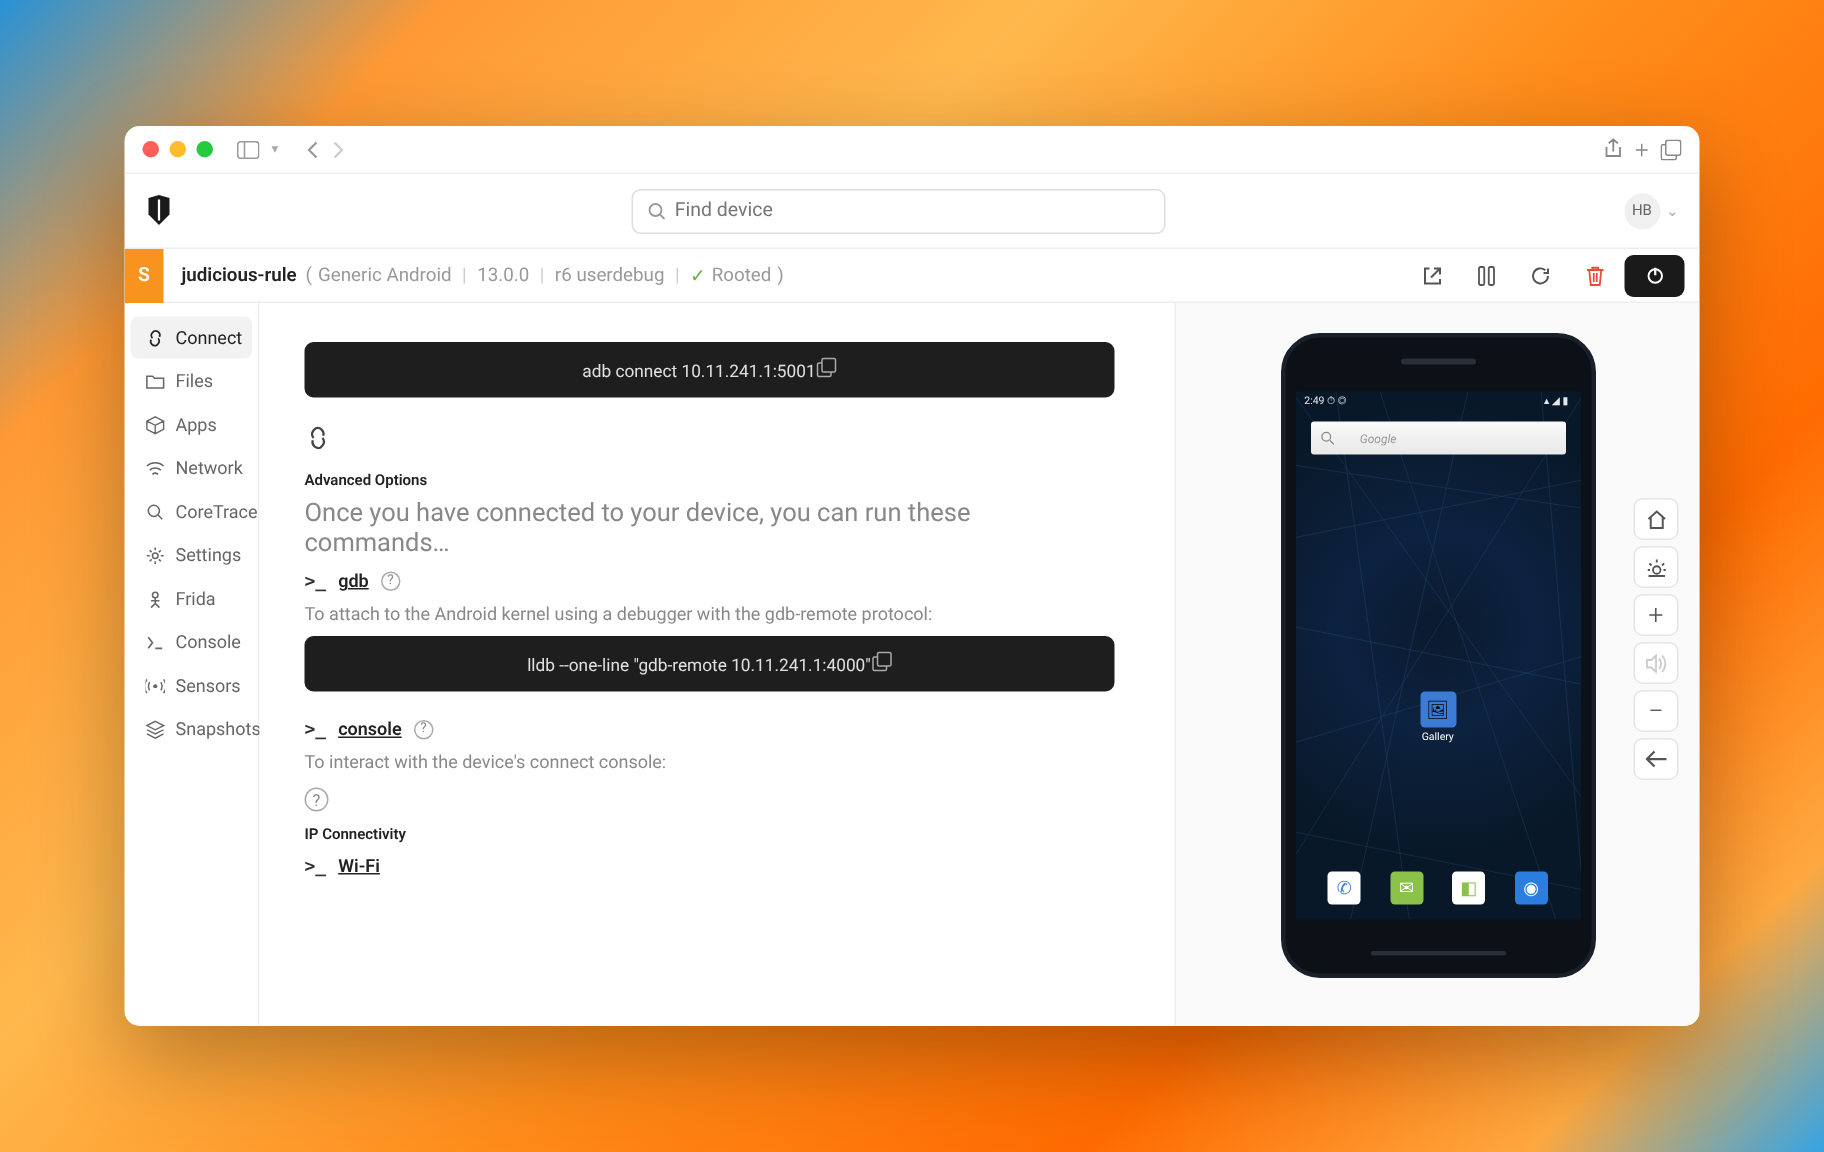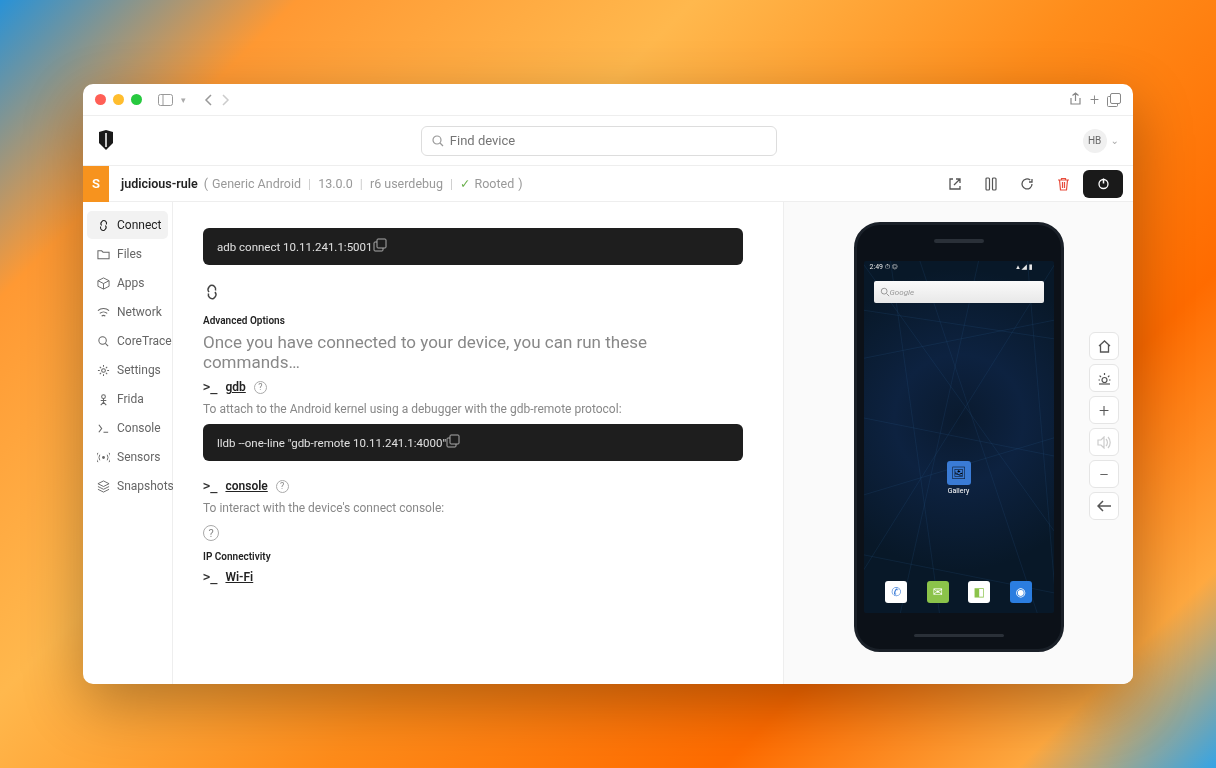--- a/index.html
+++ b/index.html
@@ -64,21 +64,21 @@
   display: flex; align-items: center; gap: 7px; padding: 7px 10px;
   color: #666; cursor: pointer; border-radius: 5px; margin: 1px 4px;
 }
 .side-item.active { background: #f2f2f2; color: #222; }
 .side-ico { width: 13px; height: 13px; flex-shrink: 0; }
 .main { flex: 1; overflow-y: auto; padding: 0 30px 20px; background: #fff; position: relative; }
 .main-inner { max-width: 540px; }
 .code-block {
   background: #1e1e1e; color: #e0e0e0; border-radius: 6px; padding: 10px 14px;
   font-family: ui-monospace, Menlo, monospace; font-size: 11.5px;
-  display: flex; align-items: center; justify-content: flex-start; margin: 8px 0 18px;
+  display: flex; align-items: center; justify-content: center; margin: 8px 0 18px;
 }
 .copy-ico { color: #aaa; cursor: pointer; }
 .section-ico { margin-top: 10px; color: #444; }
 .h3 { font-size: 10px; font-weight: 600; margin: 10px 0 6px; color: #222; }
 .desc { font-size: 17px; color: #888; margin-bottom: 4px; }
 .sub-hdr { display: flex; align-items: center; gap: 8px; font-size: 12px; color: #222; margin-top: 8px; }
 .sub-hdr .prompt { font-family: monospace; font-size: 12px; color: #333; font-weight: 600; }
 .sub-hdr .name { font-weight: 600; text-decoration: underline; }
 .help-ico { width: 13px; height: 13px; border: 1px solid #aaa; border-radius: 50%; font-size: 9px; color: #888; display: flex; align-items: center; justify-content: center; }
 .sub-desc { font-size: 12px; color: #888; margin: 8px 0; }
@@ -89,25 +89,25 @@
 .phone {
   width: 210px; height: 430px; background: #0c1118; border-radius: 26px;
   border: 3px solid #1a2028; position: relative; overflow: hidden;
 }
 .speaker { width: 50px; height: 4px; background: #2a3038; border-radius: 3px; position: absolute; top: 14px; left: 50%; transform: translateX(-50%); }
 .screen {
   position: absolute; top: 36px; left: 7px; right: 7px; bottom: 36px;
   background: radial-gradient(circle at 50% 45%, #0a1a2e 0%, #0d2240 30%, #081828 70%);
   border-radius: 2px; overflow: hidden;
 }
-.statusbar { position: absolute; top: 2px; left: 6px; right: 21px; color: #e8e8e8; font-size: 7px; display: flex; justify-content: space-between; }
+.statusbar { position: absolute; top: 2px; left: 6px; right: 8px; color: #e8e8e8; font-size: 7px; display: flex; justify-content: space-between; }
 .search-widget {
   position: absolute; top: 20px; left: 10px; right: 10px; height: 22px;
   background: linear-gradient(#fafafa,#e8e8e8); border-radius: 2px; display: flex; align-items: center;
-  padding: 0 6px; gap: 0; font-size: 8px; color: #999;
+  padding: 0 6px; gap: 17px; font-size: 8px; color: #999;
 }
 .mag { width: 10px; height: 10px; }
 .gallery-ico { position: absolute; top: 200px; left: 50%; transform: translateX(-50%); text-align: center; }
 .gallery-box { width: 24px; height: 24px; background: #3a7bd5; border-radius: 3px; margin: 0 auto 2px; display: flex; align-items: center; justify-content: center; font-size: 12px; }
 .gallery-label { color: #fff; font-size: 7px; }
 .dock { position: absolute; bottom: 10px; left: 0; right: 0; display: flex; justify-content: space-around; padding: 0 12px; }
 .dock-ico { width: 22px; height: 22px; background: #fff; border-radius: 3px; display: flex; align-items: center; justify-content: center; font-size: 12px; }
 .home-ind { position: absolute; bottom: 12px; left: 50%; transform: translateX(-50%); width: 90px; height: 3px; background: #2a3038; border-radius: 2px; }
 .side-controls { position: absolute; right: 14px; top: 130px; display: flex; flex-direction: column; gap: 4px; }
 .ctrl { width: 30px; height: 28px; background: #fff; border: 1px solid #e5e5e5; border-radius: 6px; display: flex; align-items: center; justify-content: center; cursor: pointer; color: #555; font-size: 14px; }

